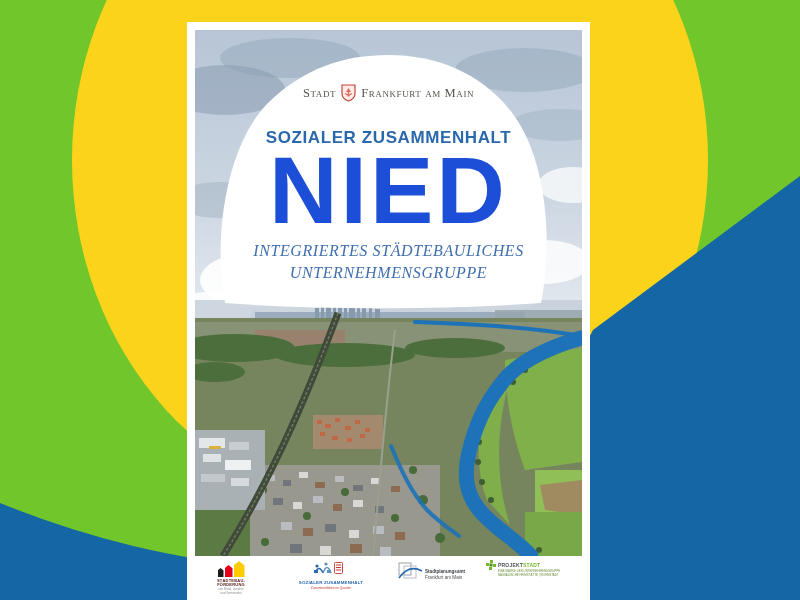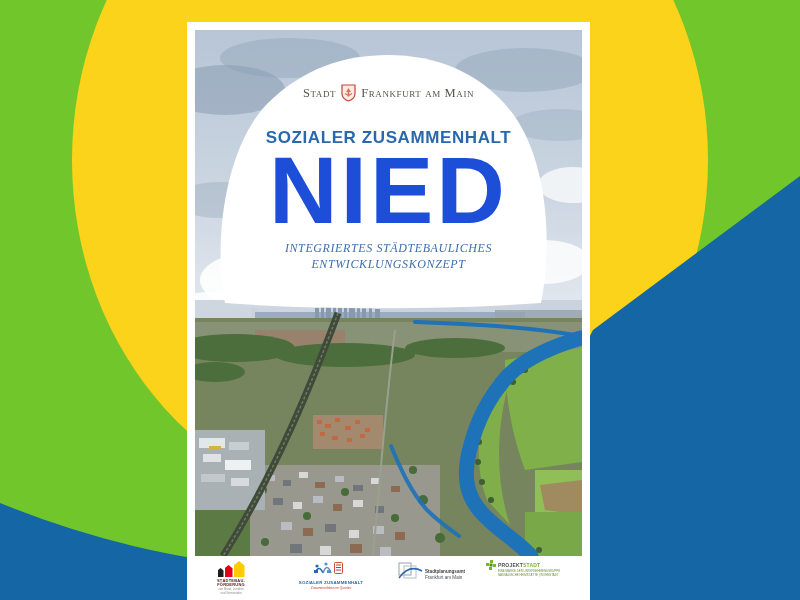--- a/index.html
+++ b/index.html
@@ -17,21 +17,21 @@
   .seal-row{position:absolute;top:60px;left:0;width:100%;height:22px;
     display:flex;justify-content:center;align-items:center;gap:5px;
     color:#57554e;font-family:"Liberation Serif",serif;}
   .seal-text{font-size:12.5px;letter-spacing:.6px;font-variant:small-caps;}
   .kicker{position:absolute;top:106px;width:100%;font-size:17px;font-weight:bold;
     letter-spacing:.6px;color:#2A68AC;line-height:1.2;}
   .big-title{position:absolute;top:121px;width:100%;font-size:95px;font-weight:800;
     letter-spacing:3px;color:#1d4ed8;line-height:1;}
   .subtitle{position:absolute;top:218px;width:100%;
     font-family:"Liberation Serif",serif;font-style:italic;
-    font-size:12px;line-height:1.35;letter-spacing:.6px;color:#3E6FAE;}
+    font-size:16px;line-height:1.35;letter-spacing:.6px;color:#3E6FAE;}
   
   .footer{position:absolute;left:0;bottom:0;width:403px;height:44px;background:#fff;}
   .lg{position:absolute;top:4px;}
   .lg1{left:16px;width:56px;text-align:center;}
   .houses{display:flex;align-items:flex-end;justify-content:center;gap:1px;height:17px;margin-bottom:1.5px;}
   .house{display:inline-block;clip-path:polygon(50% 0,100% 28%,100% 100%,0 28%,0 28%,0 100%,0 28%);
          clip-path:polygon(50% 0,100% 28%,100% 100%,0 100%,0 28%);}
   .h-black{width:6px;height:9px;background:#1d1d1b;}
   .h-red{width:8px;height:12px;background:#E2001A;}
   .h-yellow{width:11px;height:16px;background:#FFCC00;}
@@ -224,21 +224,21 @@
         <path d="M7.5,4 L5,8 H10 Z" fill="#d9705f"></path>
         <rect x="6.7" y="8" width="1.6" height="4.5" fill="#d9705f"></rect>
         <path d="M4,9.5 L7.5,11.5 L11,9.5" stroke="#d9705f" stroke-width="1.1" fill="none"></path>
       </svg>
       <span class="seal-text">Frankfurt am Main</span>
     </div>
     <div class="kicker">SOZIALER ZUSAMMENHALT</div>
     <div class="big-title">NIED</div>
     <div class="subtitle">
       <div>INTEGRIERTES STÄDTEBAULICHES</div>
-      <div>ENTWICKLUNGSKONZEPT</div>
+      <div>UNTERNEHMENSGRUPPE</div>
     </div>
   </div>
 
   <div class="footer">
 
     <div class="lg lg1">
       <div class="houses">
         <span class="house h-black"></span>
           <span class="house h-red"></span>
           <span class="house h-yellow"></span>

